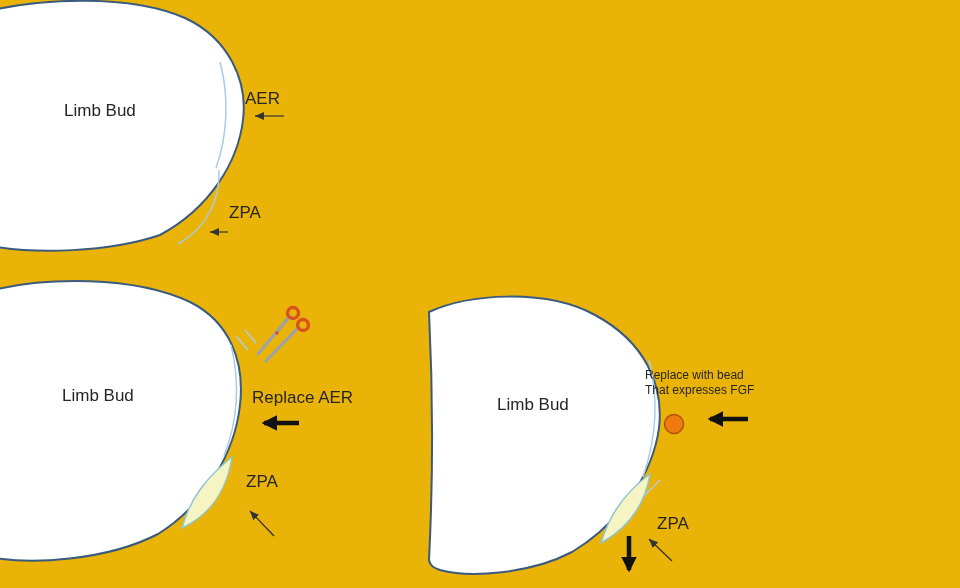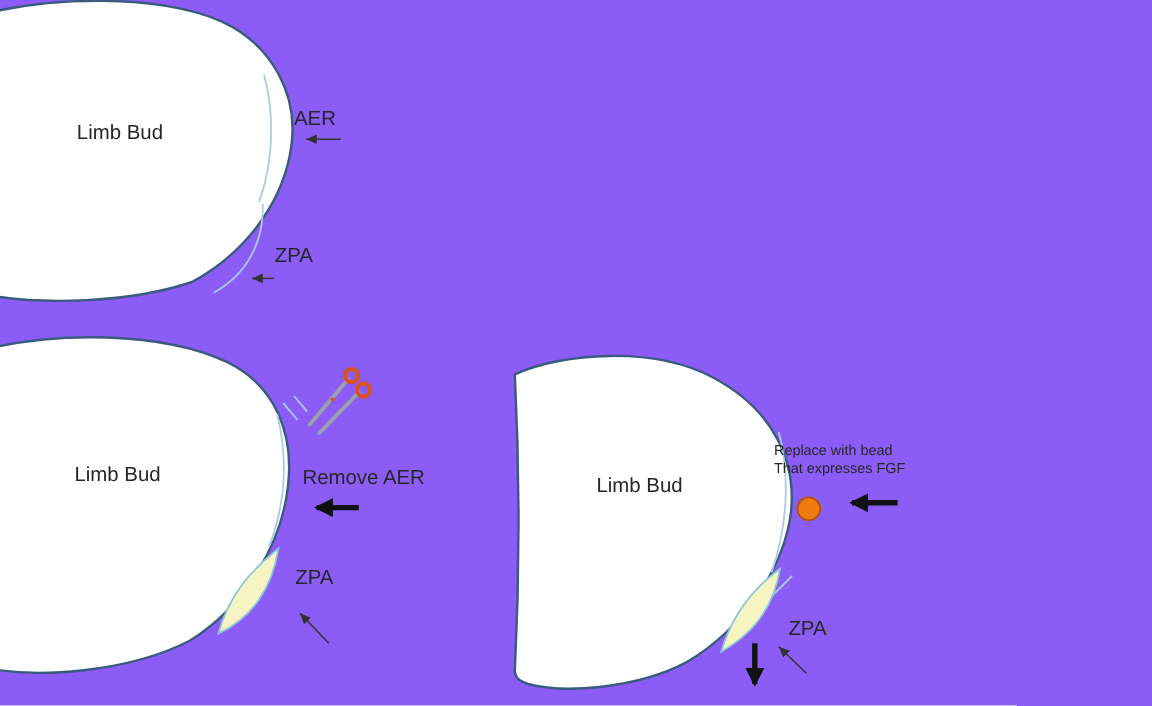--- a/index.html
+++ b/index.html
@@ -1,20 +1,20 @@
 <!DOCTYPE html>
 <html><head>
 <meta charset="utf-8">
 <style>
   html, body { margin: 0; padding: 0; background: #ffffff; }
   .canvas {
     position: relative;
     width: 960px;
     height: 588px;
-    background: #8b5cf6;
+    background: #eab308;
     font-family: "Liberation Sans", sans-serif;
     color: #262626;
     overflow: hidden;
   }
   .canvas svg { position: absolute; left: 0; top: 0; }
   .label {
     position: absolute;
     font-size: 17px;
     color: #262626;
     white-space: nowrap;
@@ -67,21 +67,21 @@
     <line x1="748" y1="419" x2="710" y2="419" stroke="#111111" stroke-width="4.5" marker-end="url(#boldArrow)"></line>
     <line x1="672" y1="561" x2="649" y2="539" stroke="#333333" stroke-width="1.3" marker-end="url(#thinArrow)"></line>
     <line x1="629" y1="536" x2="629" y2="570" stroke="#111111" stroke-width="4.5" marker-end="url(#boldArrow)"></line>
   </svg>
 
   <div class="label" style="left:64px; top:102px;">Limb Bud</div>
   <div class="label" style="left:245px; top:90px;">AER</div>
   <div class="label" style="left:229px; top:204px;">ZPA</div>
 
   <div class="label" style="left:62px; top:387px;">Limb Bud</div>
-  <div class="label" style="left:252px; top:389px;">Remove AER</div>
+  <div class="label" style="left:252px; top:389px;">Replace AER</div>
   <div class="label" style="left:246px; top:473px;">ZPA</div>
 
   <div class="label" style="left:497px; top:396px;">Limb Bud</div>
   <div class="caption-block" style="left:645px; top:368px;">
     <div>Replace with bead</div>
     <div>That expresses FGF</div>
   </div>
   <div class="label" style="left:657px; top:515px;">ZPA</div>
 
 </div>

